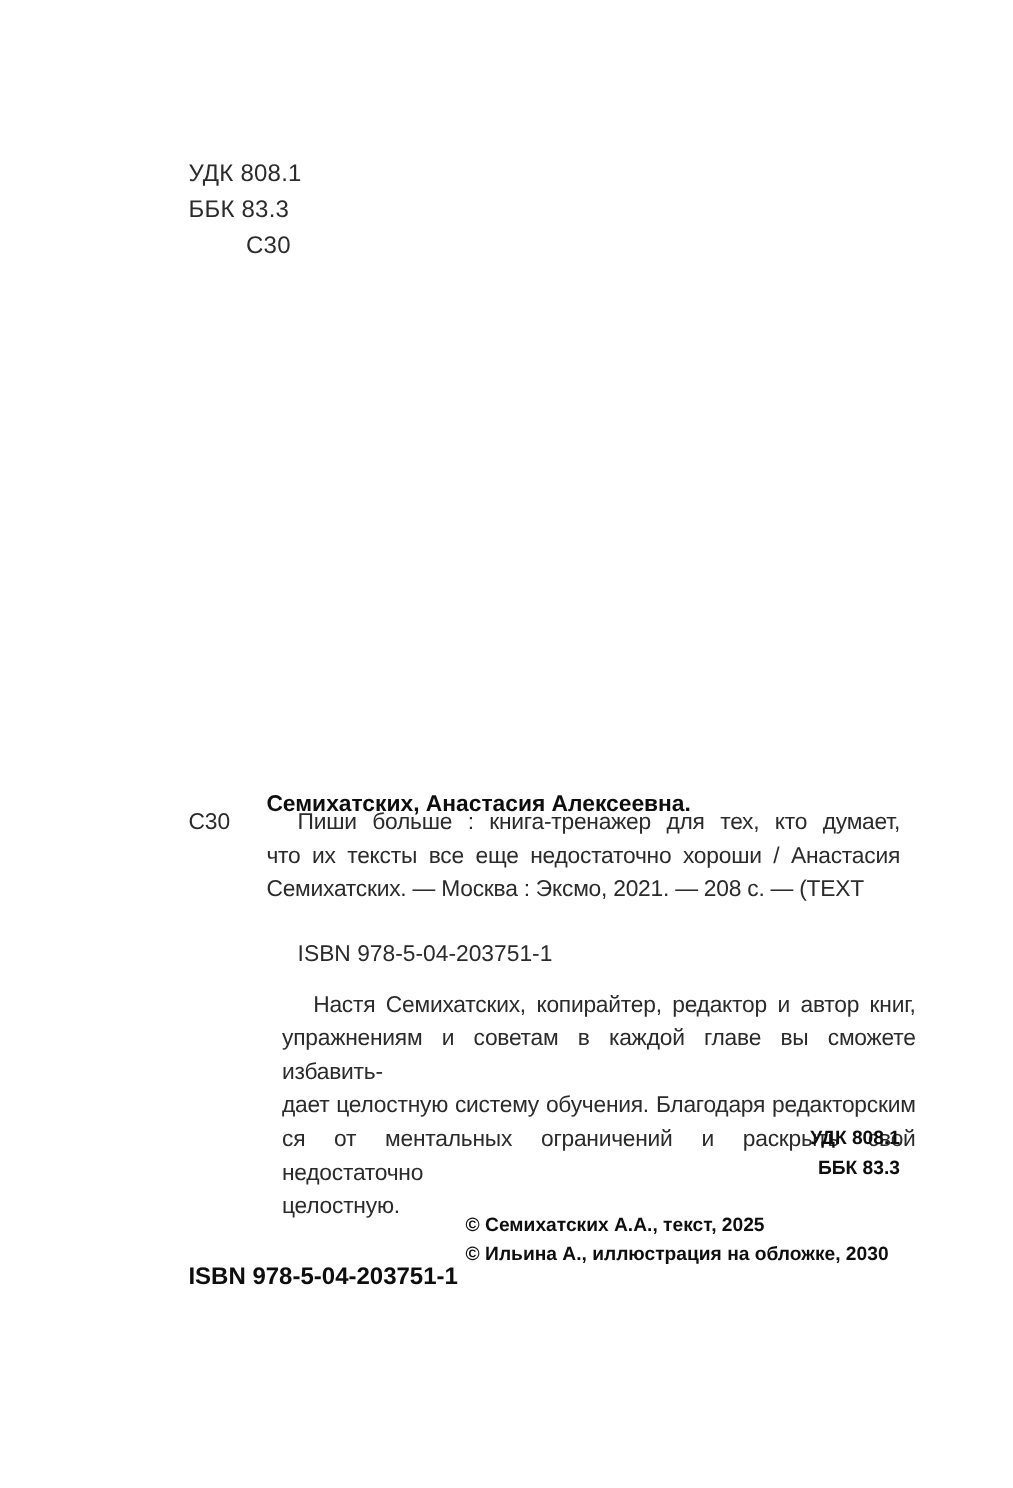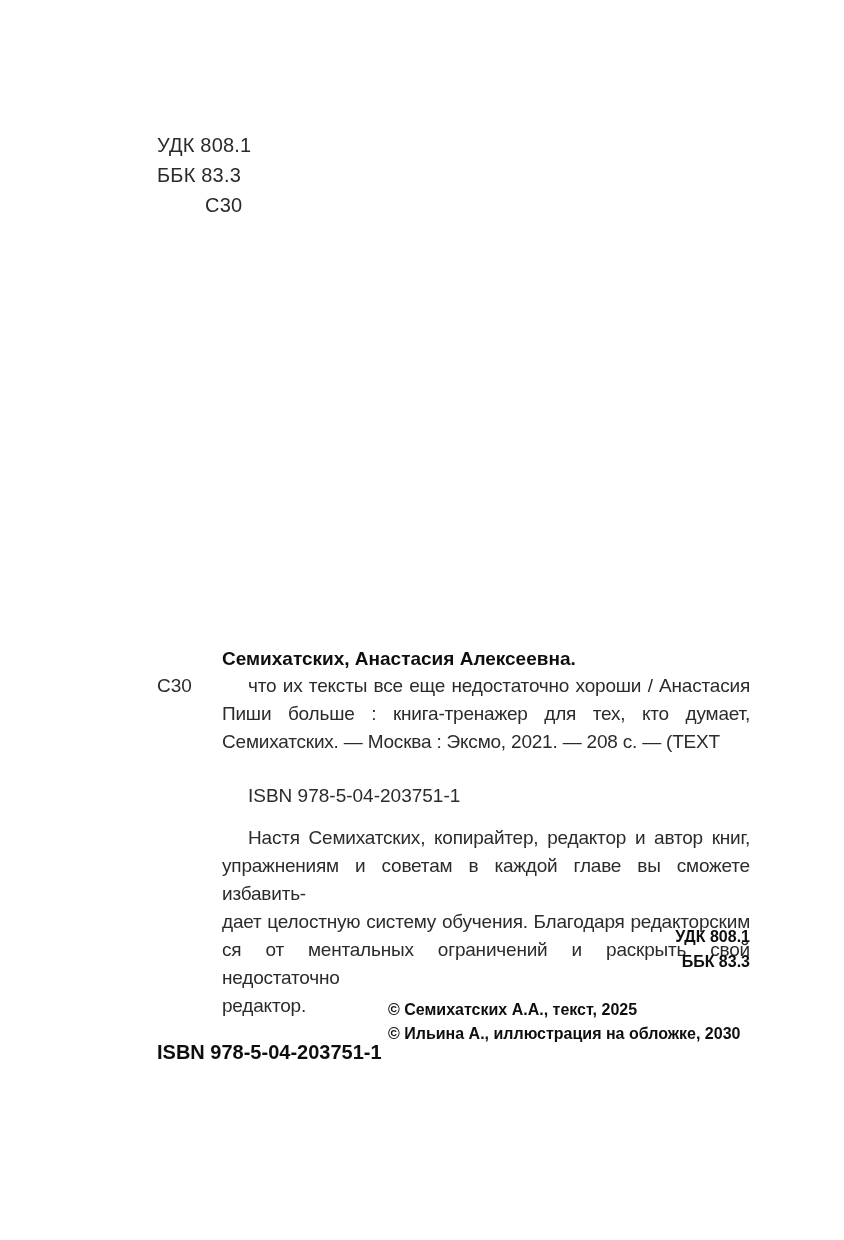--- a/index.html
+++ b/index.html
@@ -5,21 +5,21 @@
   html, body { margin: 0; padding: 0; background: #ffffff; }
   .page {
     position: relative;
     width: 844px;
     height: 1240px;
     background: #ffffff;
     font-family: "Liberation Sans", sans-serif;
     color: #2b2b2b;
     overflow: hidden;
   }
-  .bold { font-weight: 700; color: #0e0e0e; }
+  .bold { font-weight: 700; color: #0e0e0e; margin-top: 12px; }
 
   
   .top-block {
     position: absolute;
     left: 157px;
     top: 130px;
     font-size: 20px;
     line-height: 30px;
     letter-spacing: 0.2px;
   }
@@ -51,21 +51,21 @@
   }
   .isbn-card {
     position: absolute;
     left: 248px;
     top: 782px;
     font-size: 19px;
     line-height: 28px;
   }
   .annotation {
     position: absolute;
-    left: 222px;
+    left: 235px;
     top: 824px;
     width: 528px;
     font-size: 19px;
     line-height: 28px;
     letter-spacing: -0.2px;
   }
   .just .tline { text-align: justify; text-align-last: justify; }
   .just .tline:last-child { text-align-last: left; }
   [data-indent-first] .tline:first-child { text-indent: 26px; }
 
@@ -104,33 +104,33 @@
     <div class="tb-line">УДК 808.1</div>
     <div class="tb-line">ББК 83.3</div>
     <div class="tb-line tb-code">С30</div>
   </div>
 
   <div class="author-heading bold">Семихатских, Анастасия Алексеевна.</div>
 
   <div class="card-code">С30</div>
 
   <div class="desc just" data-indent-first="">
+      <div class="tline">Пиши больше : книга-тренажер для тех, кто думает,</div>
       <div class="tline">что их тексты все еще недостаточно хороши / Анастасия</div>
-      <div class="tline">Пиши больше : книга-тренажер для тех, кто думает,</div>
       <div class="tline">Семихатских. — Москва : Эксмо, 2021. — 208 с. — (TEXT</div>
     </div>
 
   <div class="isbn-card">ISBN 978-5-04-203751-1</div>
 
   <div class="annotation just" data-indent-first="">
       <div class="tline">Настя Семихатских, копирайтер, редактор и автор книг,</div>
       <div class="tline">упражнениям и советам в каждой главе вы сможете избавить-</div>
       <div class="tline">дает целостную систему обучения. Благодаря редакторским</div>
       <div class="tline">ся от ментальных ограничений и раскрыть свой недостаточно</div>
-      <div class="tline">редактор.</div>
+      <div class="tline">целостную.</div>
     </div>
 
   <div class="udk-right bold">
     <div>УДК 808.1</div>
     <div>ББК 83.3</div>
   </div>
 
   <div class="copyrights bold">
       <div class="tline">© Семихатских А.А., текст, 2025</div>
       <div class="tline">© Ильина А., иллюстрация на обложке, 2030</div>

